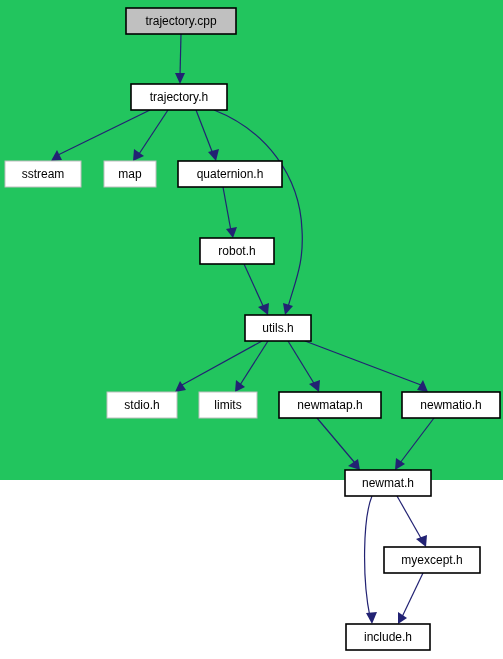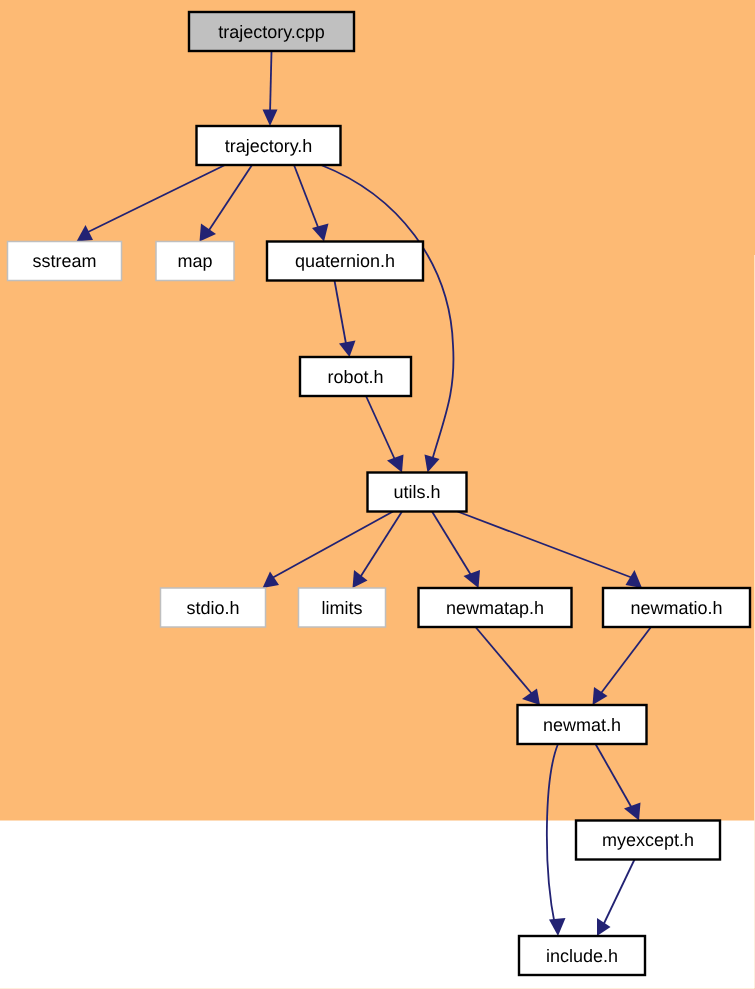--- a/index.html
+++ b/index.html
@@ -10,22 +10,22 @@
   }
   body {
     width: 503px;
     height: 659px;
     font-family: "Liberation Sans", sans-serif;
     overflow: hidden;
   }
   #graph-root {
     position: relative;
     width: 503px;
-    height: 547px;
-    background: #fdba74;
+    height: 480px;
+    background: #22c55e;
   }
   svg#graph-canvas {
     position: absolute;
     top: 0;
     left: 0;
     width: 503px;
     height: 659px;
     display: block;
   }
   .node-box {

